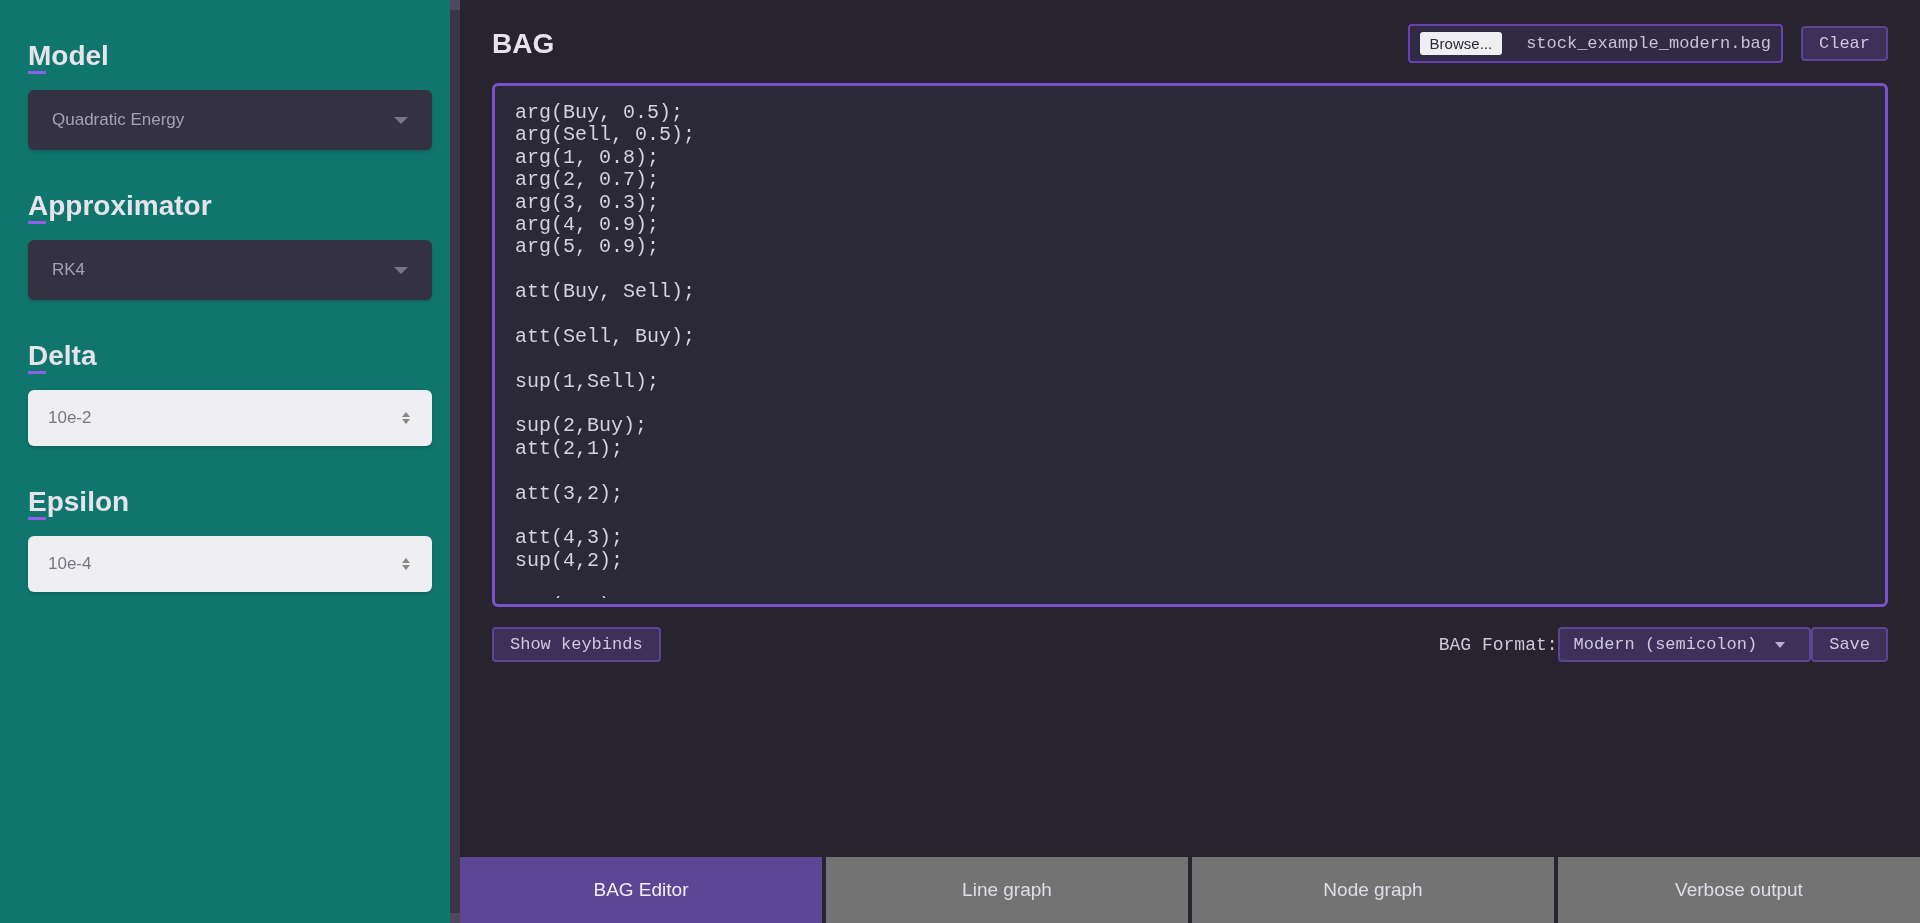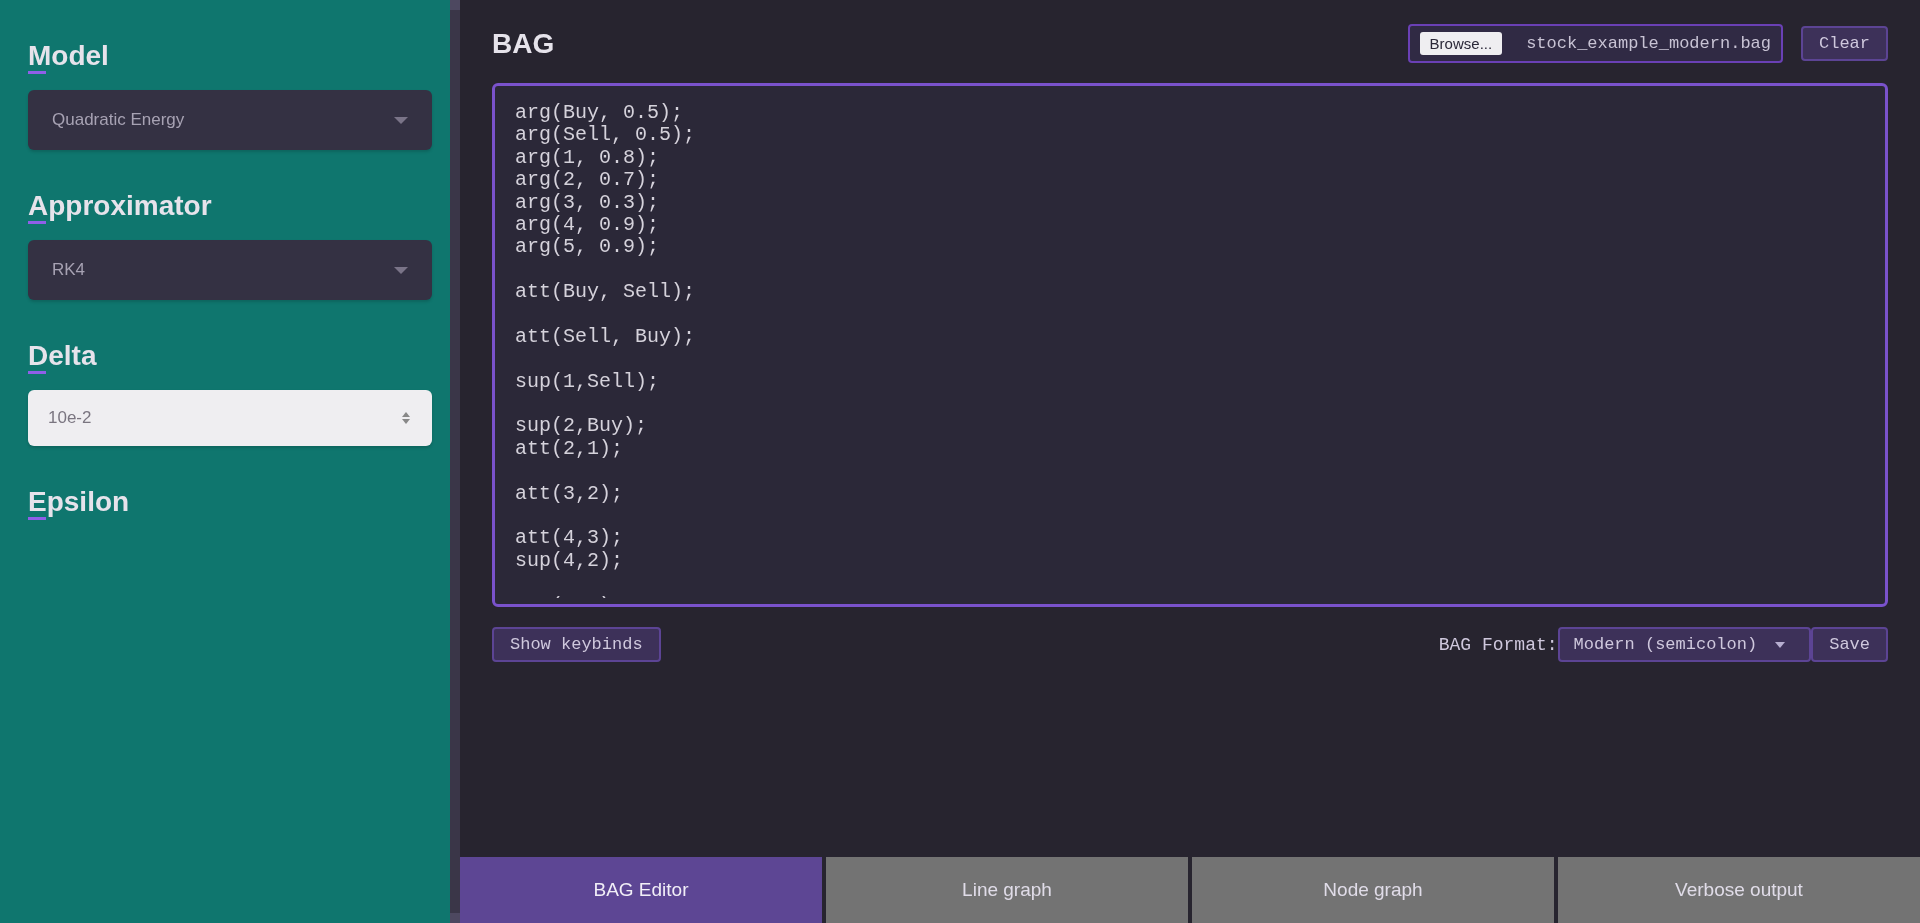--- a/index.html
+++ b/index.html
@@ -269,20 +269,27 @@
   <h2 class="section-title">Delta</h2>
   <div class="num-input">
     <input type="text" value="10e-2" style="">
     <div class="stepper">
       <div class="up"></div>
       <div class="down"></div>
     </div>
   </div>
 
   <h2 class="section-title">Epsilon</h2>
+  <div class="num-input">
+    <input type="text" value="10e-4" style="">
+    <div class="stepper">
+      <div class="up"></div>
+      <div class="down"></div>
+    </div>
+  </div>
 
   <div class="sidebar-scroll"></div>
 </div>
 
 <div class="main">
   <div class="main-header">
     <div class="main-title">BAG</div>
     <div class="header-actions">
       <div class="file-chooser">
         <div class="browse-btn">Browse...</div>

